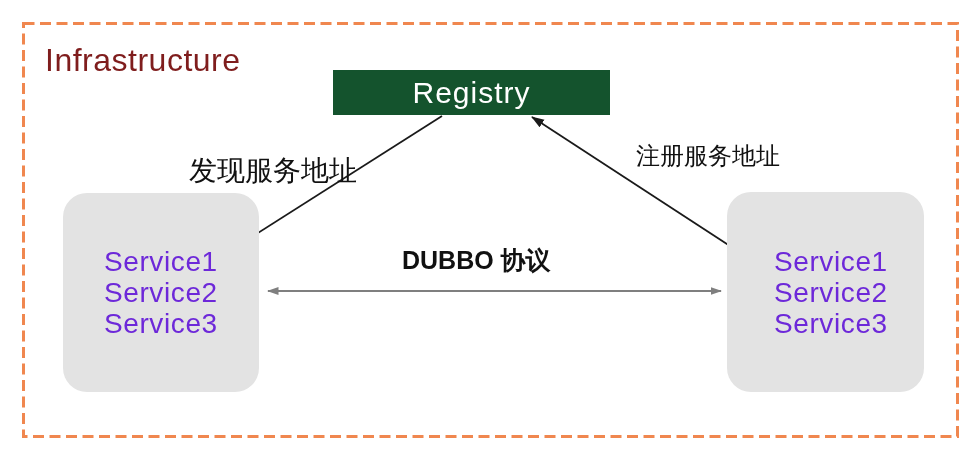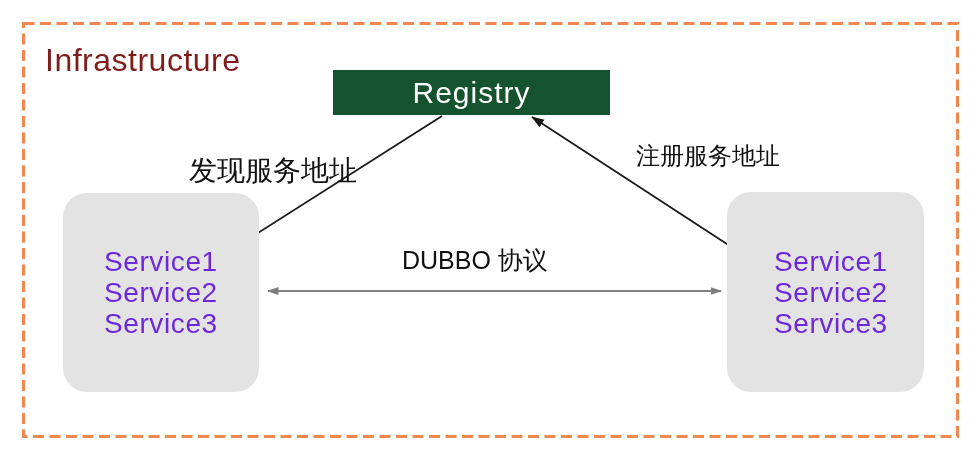--- a/index.html
+++ b/index.html
@@ -98,21 +98,21 @@
     left: 622px;
     top: 140px;
     font-size: 24px;
     font-weight: 500;
     margin-left: 14px;
   }
   .label-protocol {
     left: 402px;
     top: 244px;
     font-size: 25px;
-    font-weight: 400;
+    font-weight: 700;
   }
 </style>
 </head>
 <body>
 
 <div class="canvas">
 
   <svg class="overlay-svg" viewBox="0 0 978 458" xmlns="http://www.w3.org/2000/svg">
     <defs>
       <marker id="arrow-black" markerUnits="userSpaceOnUse" markerWidth="14" markerHeight="11" refX="12" refY="4.5" orient="auto-start-reverse">

